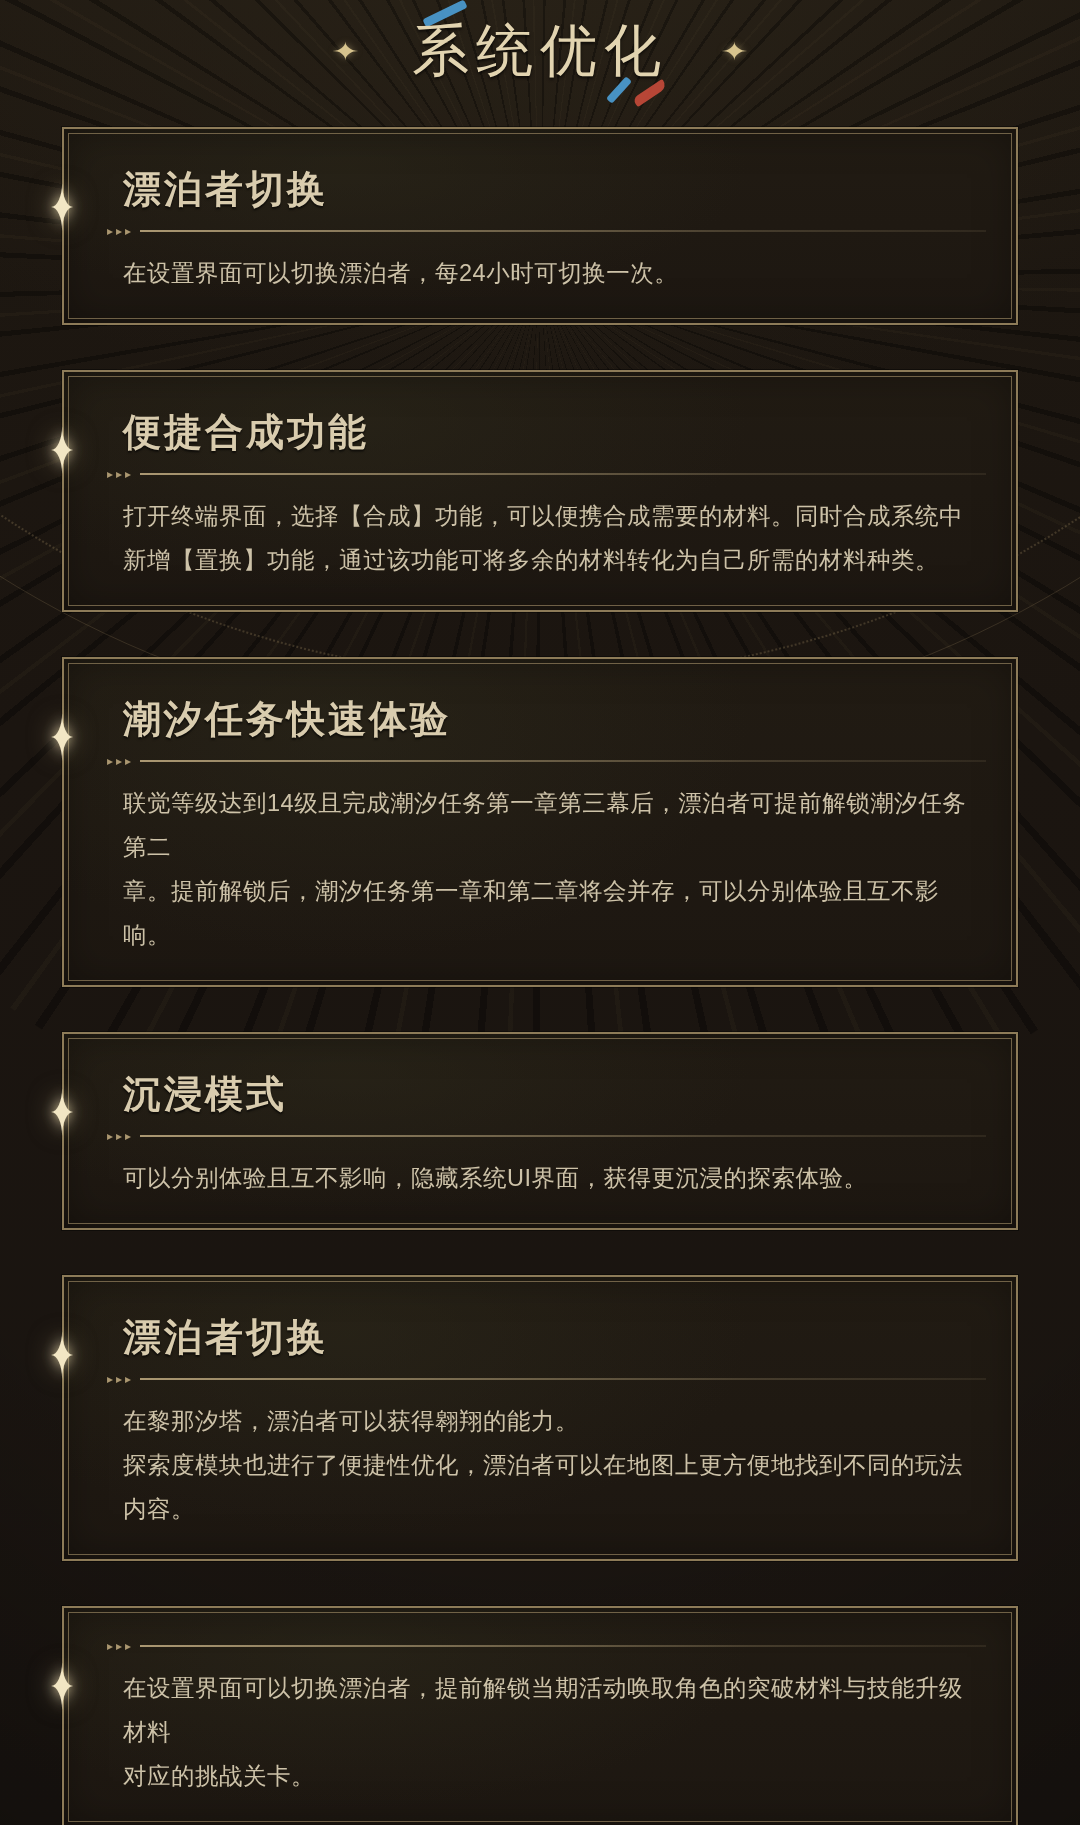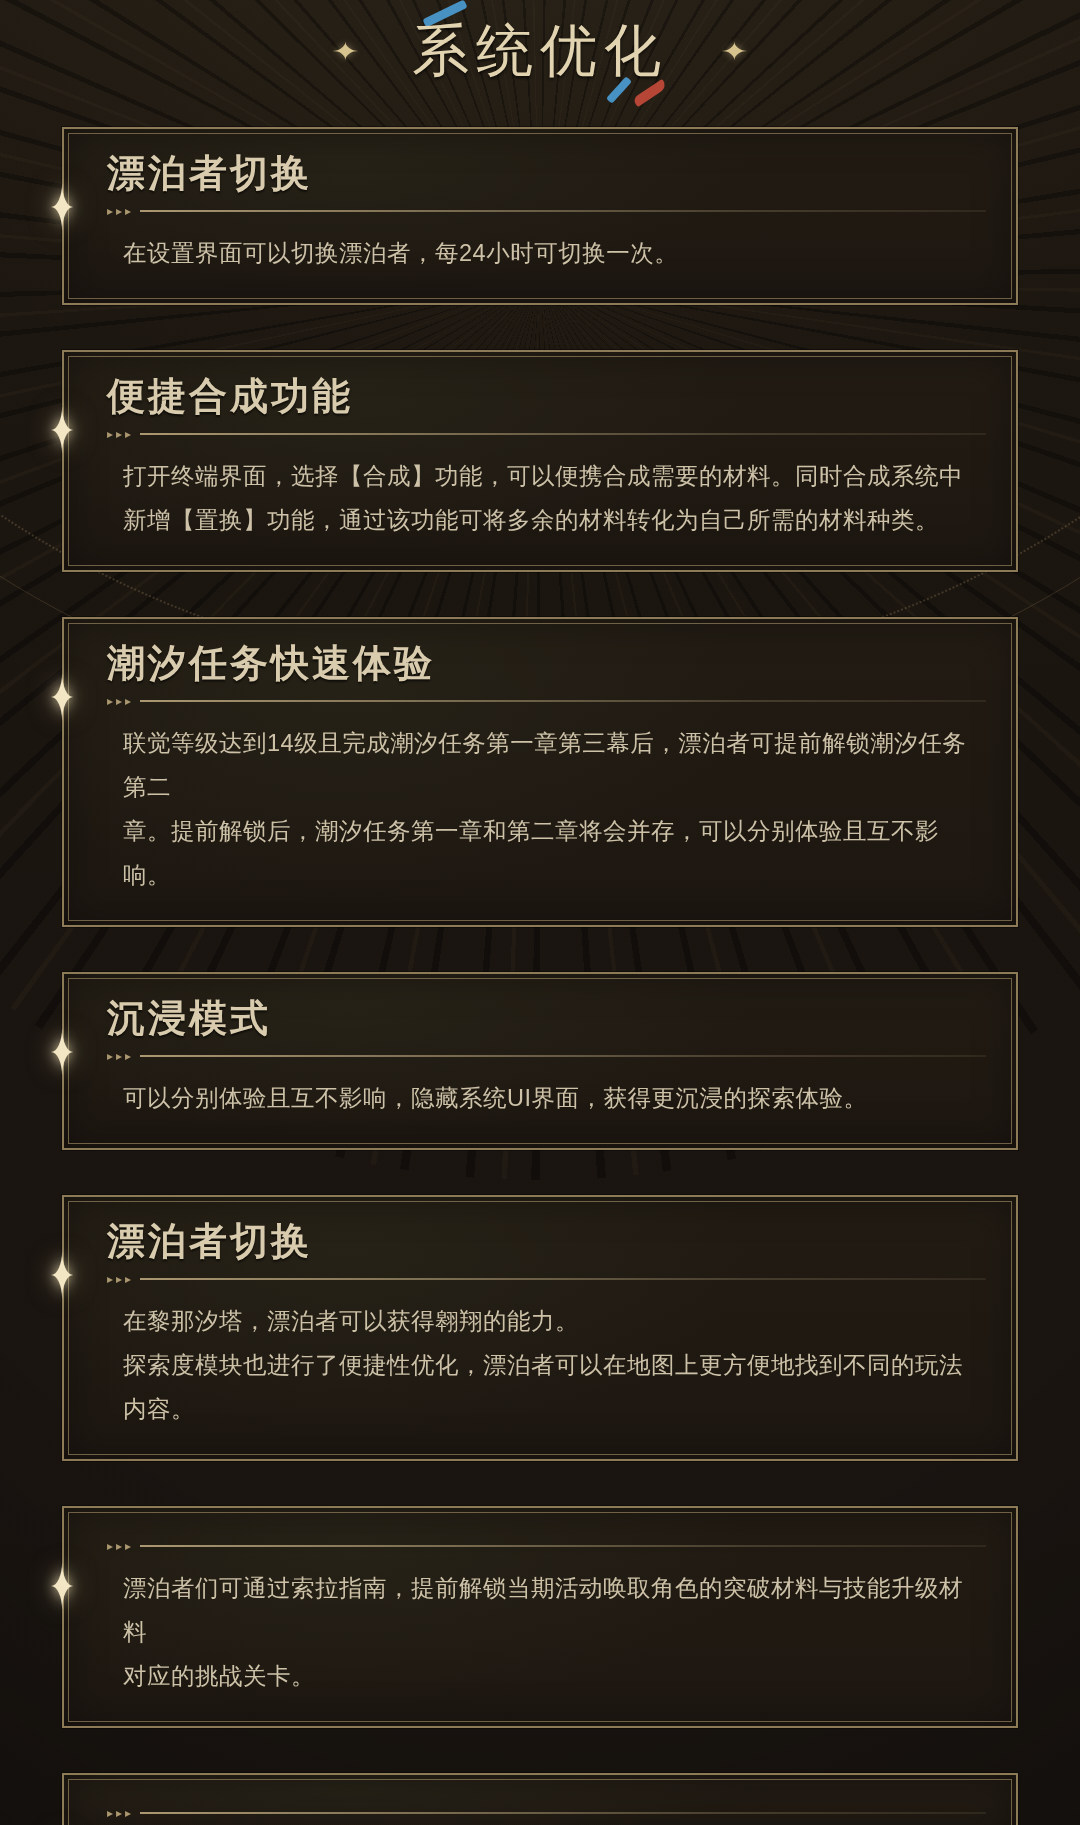--- a/index.html
+++ b/index.html
@@ -50,21 +50,21 @@
   .cards{position:relative;margin:37px 62px 0;z-index:2;}
   .card{position:relative;margin-bottom:45px;
     border:2px solid #8d7b58;
     background:
       radial-gradient(ellipse 70% 120% at 30% 20%, rgba(46,43,28,0.45) 0%, rgba(46,43,28,0) 60%),
       linear-gradient(180deg,#211b13 0%, #1d1711 100%);
     box-shadow:0 0 0 1px rgba(0,0,0,0.4), inset 0 0 40px rgba(0,0,0,0.35);
     padding:22px 30px 28px 43px;}
   .card::before{content:"";position:absolute;inset:4px;border:1px solid rgba(148,130,94,0.7);
     pointer-events:none;}
-  .card-title{margin:0;font-family:"Liberation Serif","DejaVu Serif",serif;
+  .card-title{margin:16px;font-family:"Liberation Serif","DejaVu Serif",serif;
     font-size:38px;line-height:44px;font-weight:600;letter-spacing:3px;
     color:#d9ccae;text-shadow:0 2px 2px rgba(0,0,0,0.6);}
   .divider{position:relative;display:flex;align-items:center;margin-top:12px;height:8px;}
   .divider-arrows{font-size:12px;line-height:1;color:#ab9770;letter-spacing:3px;
     margin-right:6px;flex:none;}
   .divider-line{flex:1;height:2px;align-self:center;
     background:linear-gradient(90deg,#ab9872 0%, rgba(171,152,114,0.62) 38%,
       rgba(171,152,114,0.28) 72%, rgba(171,152,114,0.12) 100%);}
   .sparkle{position:absolute;left:-2px;top:79px;z-index:3;color:#f2e6c4;
     font-size:34px;line-height:1;pointer-events:none;
@@ -146,21 +146,21 @@
       <p class="card-body">在黎那汐塔，漂泊者可以获得翱翔的能力。
 探索度模块也进行了便捷性优化，漂泊者可以在地图上更方便地找到不同的玩法内容。</p>
     </section>
 
     <section class="card">
       <span class="sparkle">✦</span>
       <div class="divider">
         <span class="divider-arrows">▸▸▸</span>
         <span class="divider-line"></span>
       </div>
-      <p class="card-body">漂泊者们可通过索拉指南，提前解锁当期活动唤取角色的突破材料与技能升级材料
+      <p class="card-body">在设置界面可以切换漂泊者，提前解锁当期活动唤取角色的突破材料与技能升级材料
 对应的挑战关卡。</p>
     </section>
 
     <section class="card">
       <span class="sparkle">✦</span>
       <div class="divider">
         <span class="divider-arrows">▸▸▸</span>
         <span class="divider-line"></span>
       </div>
 

